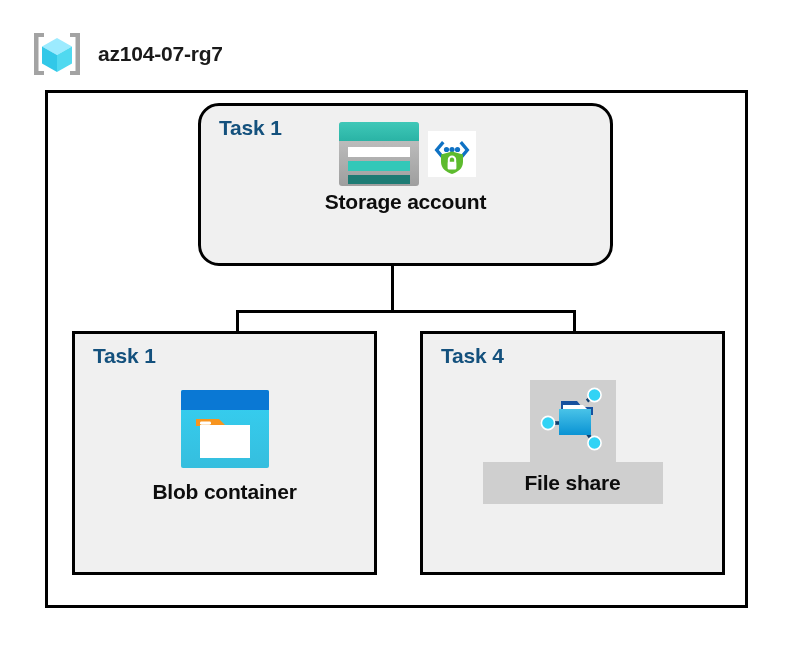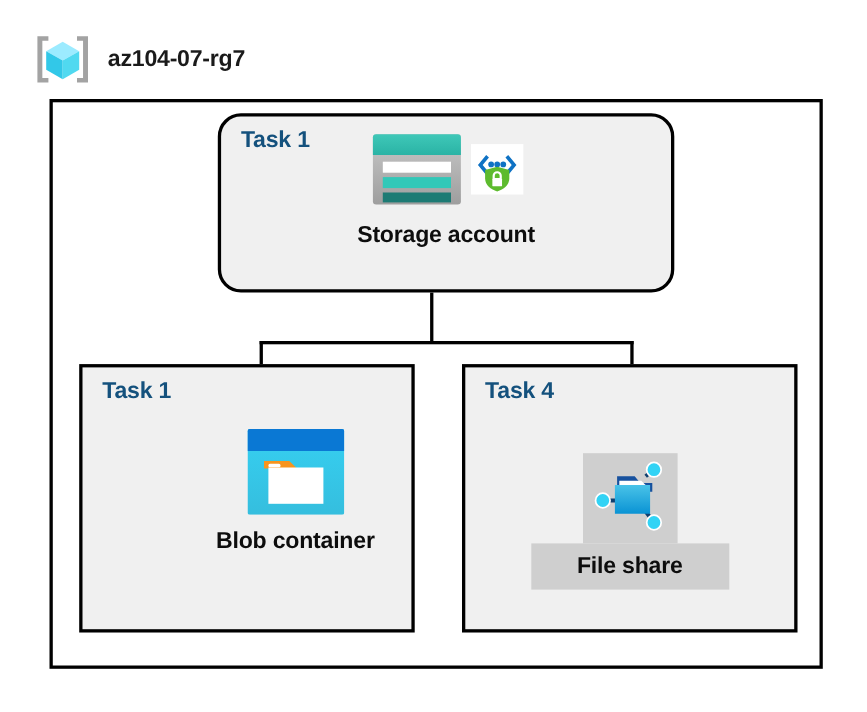--- a/index.html
+++ b/index.html
@@ -105,28 +105,28 @@
 
   
   #node-storage { left: 198px; top: 118px; width: 415px; }
   #node-storage .icon-row {
     display: flex;
     align-items: center;
     justify-content: center;
     gap: 6px;
     height: 72px;
   }
-  #node-storage .node-caption { margin-top: 12px; }
-
-  
-  #node-blob { left: 72px; top: 390px; width: 305px; margin-left: 44px; }
+  #node-storage .node-caption { margin-top: 0; }
+
+  
+  #node-blob { left: 72px; top: 390px; width: 305px; }
   #node-blob .node-caption { margin-top: 12px; }
 
   
-  #node-fileshare { left: 420px; top: 412px; width: 305px; }
+  #node-fileshare { left: 420px; top: 380px; width: 305px; }
   .fs-icon-plate {
     background: #cfcfcf;
     width: 86px;
     height: 82px;
     display: flex;
     align-items: center;
     justify-content: center;
   }
   .fs-caption-plate {
     background: #cfcfcf;

